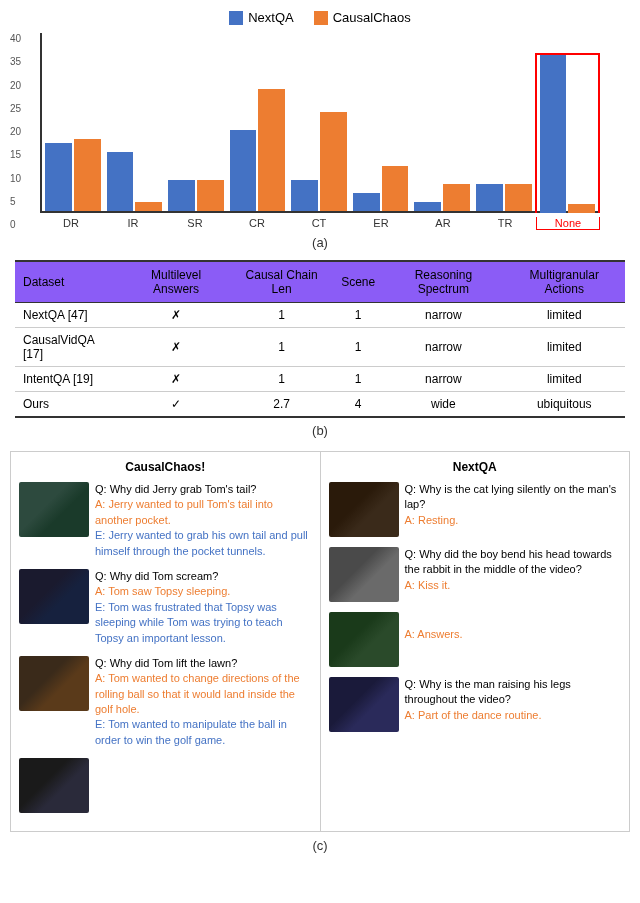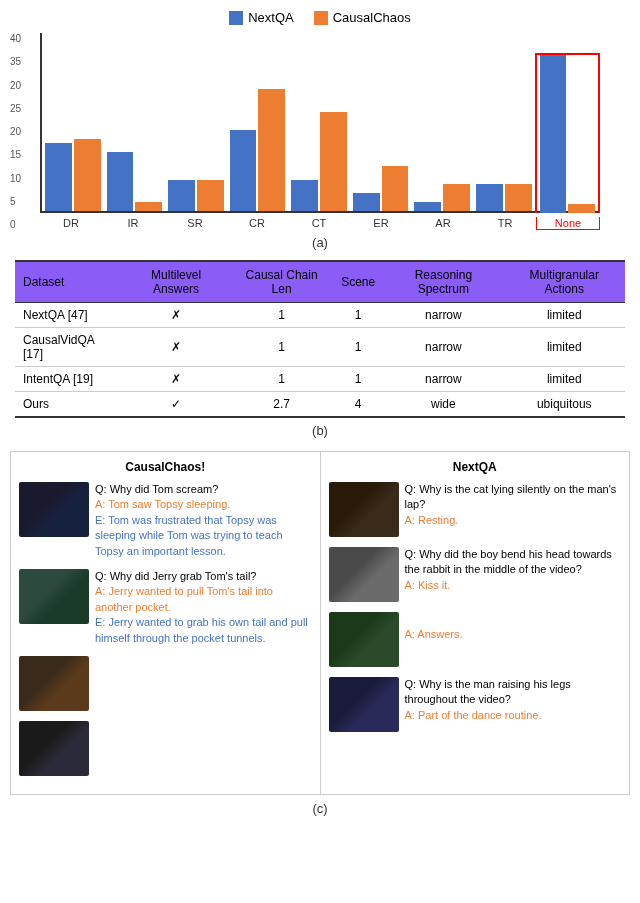--- a/index.html
+++ b/index.html
@@ -325,37 +325,42 @@
       </tbody>
   </table>
   <div class="table-caption">(b)</div>
 </div>
 
 <div class="examples-section">
   <div class="examples-col">
     <div class="col-title">CausalChaos!</div>
     <div id="left-items">
         <div class="example-item">
+    <div class="example-thumb thumb-2"></div>
+    <div class="example-text">
+      <span class="q-text">Q: Why did Jerry grab Tom's tail?</span><br>
+      <span class="a-text">A: Jerry wanted to pull Tom's tail into another pocket.</span><br>
+      <span class="e-text">E: Jerry wanted to grab his own tail and pull himself through the pocket tunnels.</span>
+    </div>
+  </div>
+        <div class="example-item">
     <div class="example-thumb thumb-1"></div>
     <div class="example-text">
       <span class="q-text">Q: Why did Tom scream?</span><br>
       <span class="a-text">A: Tom saw Topsy sleeping.</span><br>
       <span class="e-text">E: Tom was frustrated that Topsy was sleeping while Tom was trying to teach Topsy an important lesson.</span>
     </div>
   </div>
         <div class="example-item">
-    <div class="example-thumb thumb-2"></div>
-    <div class="example-text">
-      <span class="q-text">Q: Why did Jerry grab Tom's tail?</span><br>
-      <span class="a-text">A: Jerry wanted to pull Tom's tail into another pocket.</span><br>
-      <span class="e-text">E: Jerry wanted to grab his own tail and pull himself through the pocket tunnels.</span>
-    </div>
-  </div>
-        <div class="example-item">
     <div class="example-thumb thumb-3"></div>
+    <div class="example-text">
+      <span class="q-text">Q: Why did Tom lift the lawn?</span><br>
+      <span class="a-text">A: Tom wanted to change directions of the rolling ball so that it would land inside the golf hole.</span><br>
+      <span class="e-text">E: Tom wanted to manipulate the ball in order to win the golf game.</span>
+    </div>
   </div>
         <div class="example-item">
     <div class="example-thumb thumb-4"></div>
   </div>
       </div>
   </div>
   <div class="examples-col">
     <div class="col-title">NextQA</div>
     <div id="right-items">
         <div class="example-item">

